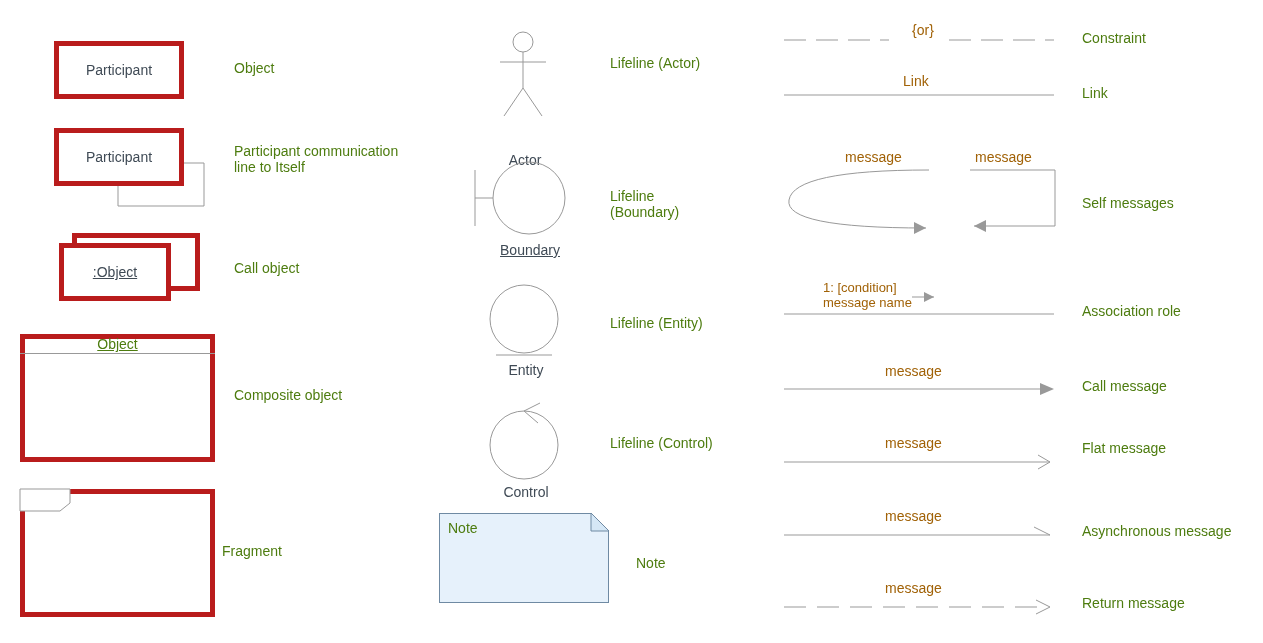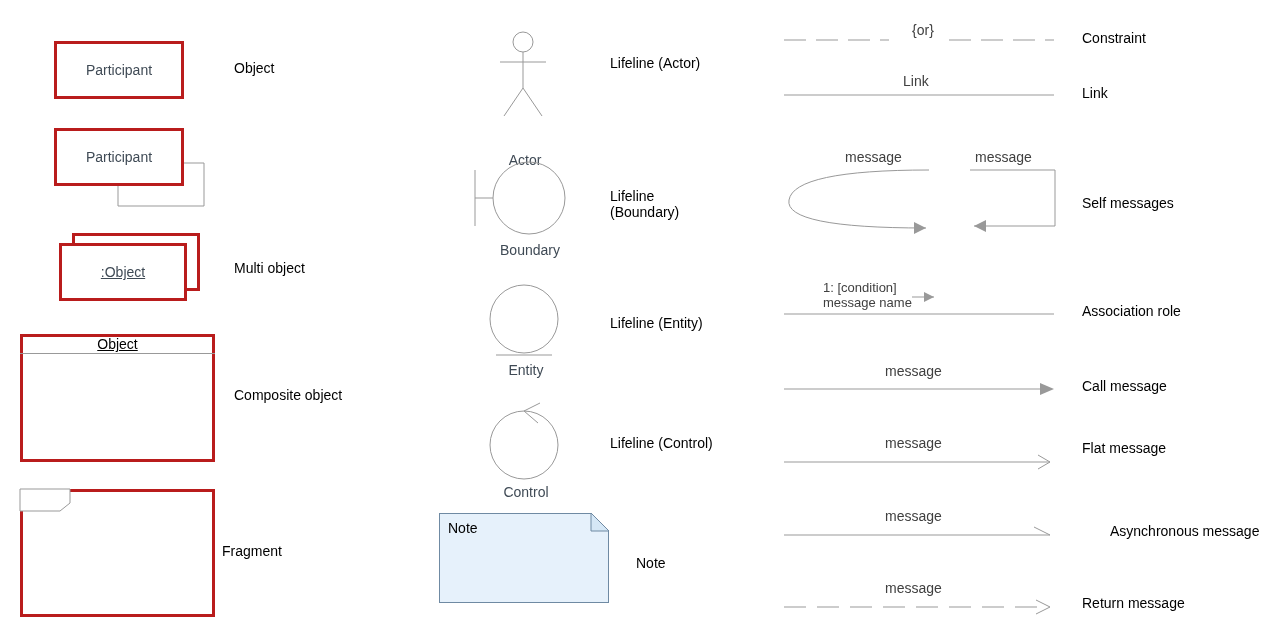--- a/index.html
+++ b/index.html
@@ -9,28 +9,28 @@
     font-family: Verdana, Arial, sans-serif;
     color: #3f4a55;
   }
   .canvas {
     position: relative;
     width: 1263px;
     height: 643px;
   }
   .box {
     position: absolute;
-    border: 3px solid #b91c1c;
+    border: 5px solid #b91c1c;
     background: #fff;
     box-sizing: border-box;
   }
   .label {
     position: absolute;
     font-size: 14px;
-    color: #000000;
+    color: #4d7c0f;
     white-space: pre-line;
   }
   .caption {
     font-size: 14px;
     text-align: center;
     color: #3f4a55;
     position: absolute;
   }
   .sym-label {
     font-size: 14px;
@@ -39,46 +39,48 @@
   svg { position: absolute; overflow: visible; }
   .note {
     position: absolute;
     background: #e6f1fb;
     border: 1px solid #6f8aa3;
     box-sizing: border-box;
   }
   .msg-text {
     position: absolute;
     font-size: 14px;
-    color: #404040;
+    color: #a16207;
   }
   .under { text-decoration: underline; }
 </style>
 </head>
 <body>
 
 <div class="canvas">
 
   <div class="box" style="left:54px; top:41px; width:130px; height:58px; display:flex; align-items:center; justify-content:center;">
     <span class="sym-label">Participant</span>
   </div>
   <div class="label" style="left:234px; top:60px;">Object</div>
 
   <div class="box" style="left:54px; top:128px; width:130px; height:58px; display:flex; align-items:center; justify-content:center;">
     <span class="sym-label">Participant</span>
   </div>
   <svg style="left:54px; top:128px;" width="170" height="90">
     <path d="M130 35 L150 35 L150 78 L64 78 L64 58" fill="none" stroke="#999" stroke-width="1"></path>
   </svg>
+  <div class="label" style="left:234px; top:143px;">Participant communication
+line to Itself</div>
 
   <div class="box" style="left:72px; top:233px; width:128px; height:58px;"></div>
-  <div class="box" style="left:59px; top:243px; width:128px; height:58px; display:flex; align-items:center; justify-content:center;">
+  <div class="box" style="left:59px; top:243px; width:112px; height:58px; display:flex; align-items:center; justify-content:center;">
     <span class="sym-label under">:Object</span>
   </div>
-  <div class="label" style="left:234px; top:260px;">Multi object</div>
+  <div class="label" style="left:234px; top:260px;">Call object</div>
 
   <div class="box" style="left:20px; top:334px; width:195px; height:128px;"></div>
   <div style="position:absolute; left:20px; top:353px; width:195px; border-top:1px solid #999;"></div>
   <div class="label under" style="left:20px; top:336px; width:195px; text-align:center;">Object</div>
   <div class="label" style="left:234px; top:387px;">Composite object</div>
 
   <div class="box" style="left:20px; top:489px; width:195px; height:128px;"></div>
   <svg style="left:20px; top:489px;" width="60" height="24">
     <path d="M0 0 L50 0 L50 14 L40 22 L0 22 Z" fill="#fff" stroke="#999" stroke-width="1"></path>
   </svg>
@@ -92,21 +94,21 @@
     <line x1="23" y1="58" x2="42" y2="86" stroke="#999" stroke-width="1"></line>
   </svg>
   <div class="caption" style="left:490px; top:120px; width:70px;margin-top:32px;">Actor</div>
   <div class="label" style="left:610px; top:55px;">Lifeline (Actor)</div>
 
   <svg style="left:473px; top:160px;" width="110" height="80">
     <line x1="2" y1="10" x2="2" y2="66" stroke="#999" stroke-width="1"></line>
     <line x1="2" y1="38" x2="20" y2="38" stroke="#999" stroke-width="1"></line>
     <circle cx="56" cy="38" r="36" fill="none" stroke="#999" stroke-width="1"></circle>
   </svg>
-  <div class="caption" style="left:480px; top:242px; width:100px;">Boundary</div>
+  <div class="caption" style="left:480px; top:242px; width:100px;text-decoration:underline;">Boundary</div>
   <div class="label" style="left:610px; top:188px; white-space:pre;">Lifeline
 (Boundary)</div>
 
   <svg style="left:488px; top:283px;" width="80" height="80">
     <circle cx="36" cy="36" r="34" fill="none" stroke="#999" stroke-width="1"></circle>
     <line x1="8" y1="72" x2="64" y2="72" stroke="#999" stroke-width="1"></line>
   </svg>
   <div class="caption" style="left:486px; top:362px; width:80px;">Entity</div>
   <div class="label" style="left:610px; top:315px;">Lifeline (Entity)</div>
 
@@ -178,21 +180,21 @@
     <line x1="266" y1="8" x2="254" y2="15" stroke="#999" stroke-width="1"></line>
   </svg>
   <div class="msg-text" style="left:885px; top:435px;">message</div>
   <div class="label" style="left:1082px; top:440px;">Flat message</div>
 
   <svg style="left:784px; top:527px;" width="270" height="16">
     <line x1="0" y1="8" x2="266" y2="8" stroke="#999" stroke-width="1"></line>
     <line x1="266" y1="8" x2="250" y2="0" stroke="#999" stroke-width="1"></line>
   </svg>
   <div class="msg-text" style="left:885px; top:508px;">message</div>
-  <div class="label" style="left:1082px; top:523px;margin-left:28px;">Asynchronous message</div>
+  <div class="label" style="left:1082px; top:523px;">Asynchronous message</div>
 
   <svg style="left:784px; top:599px;" width="270" height="16">
     <line x1="0" y1="8" x2="256" y2="8" stroke="#999" stroke-width="1" stroke-dasharray="22 11"></line>
     <line x1="266" y1="8" x2="252" y2="1" stroke="#999" stroke-width="1"></line>
     <line x1="266" y1="8" x2="252" y2="15" stroke="#999" stroke-width="1"></line>
   </svg>
   <div class="msg-text" style="left:885px; top:580px;">message</div>
   <div class="label" style="left:1082px; top:595px;">Return message</div>
 
 </div>

